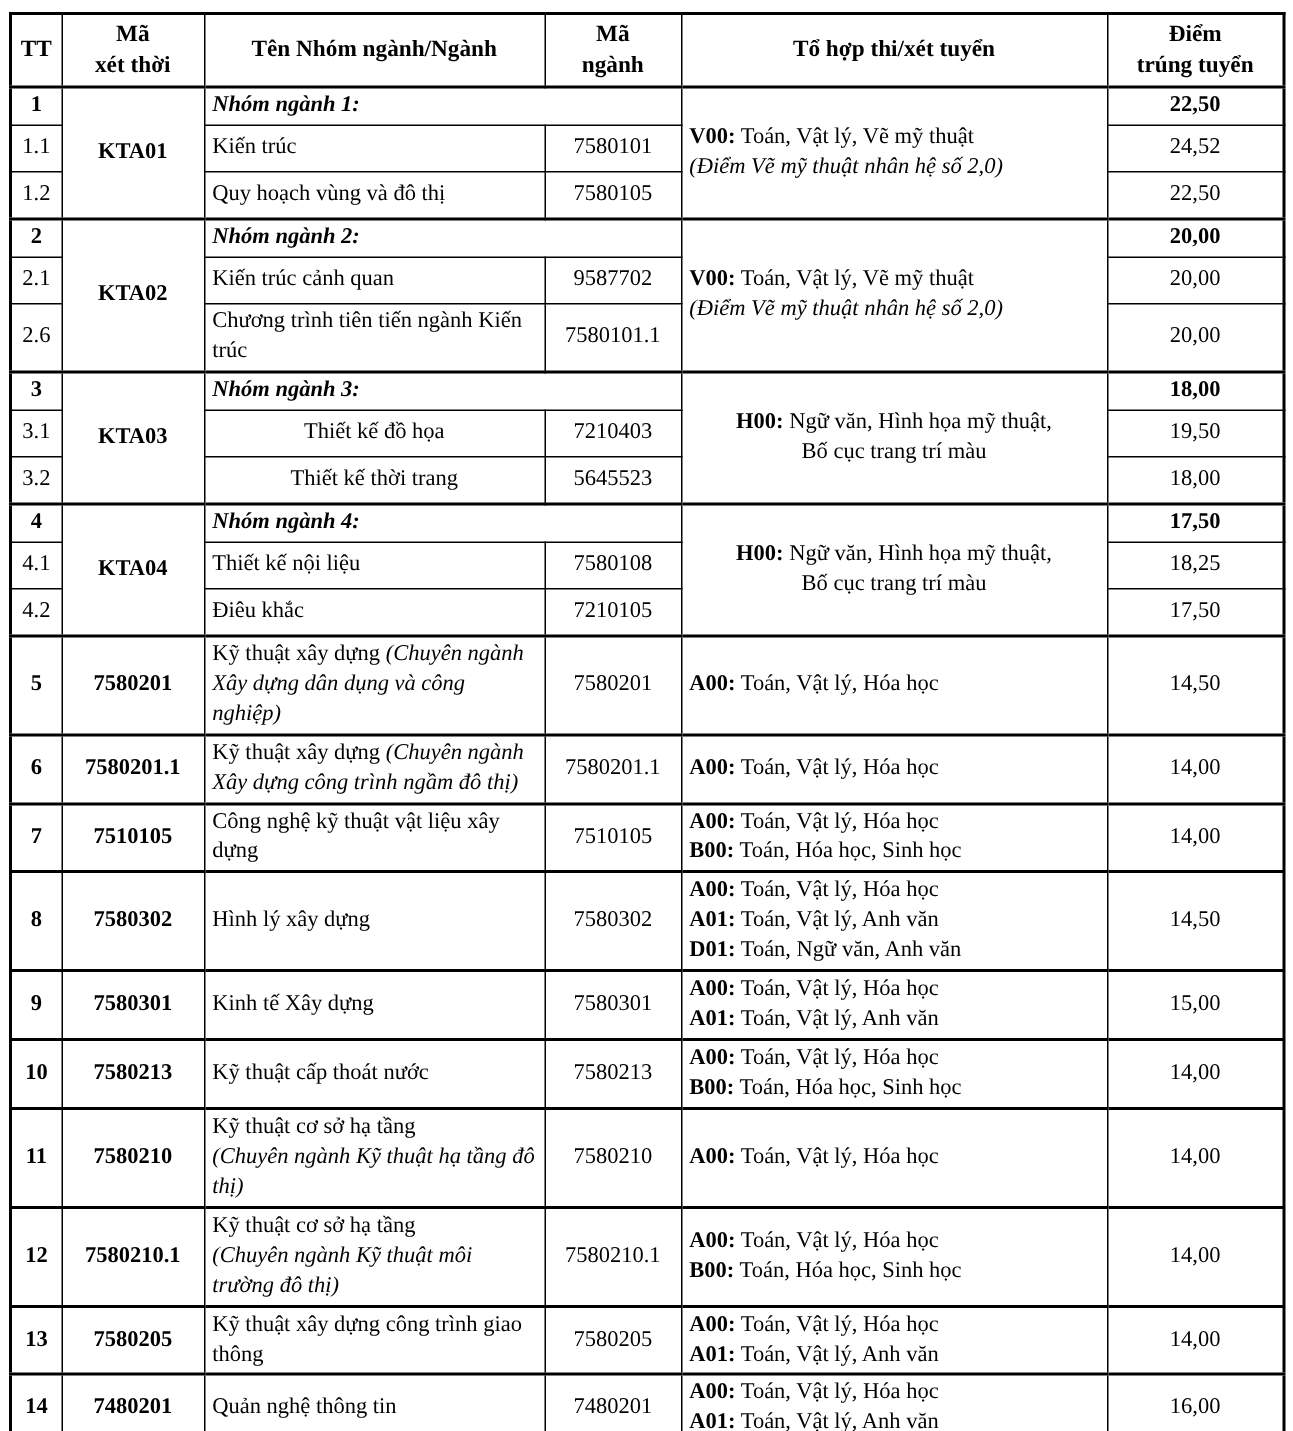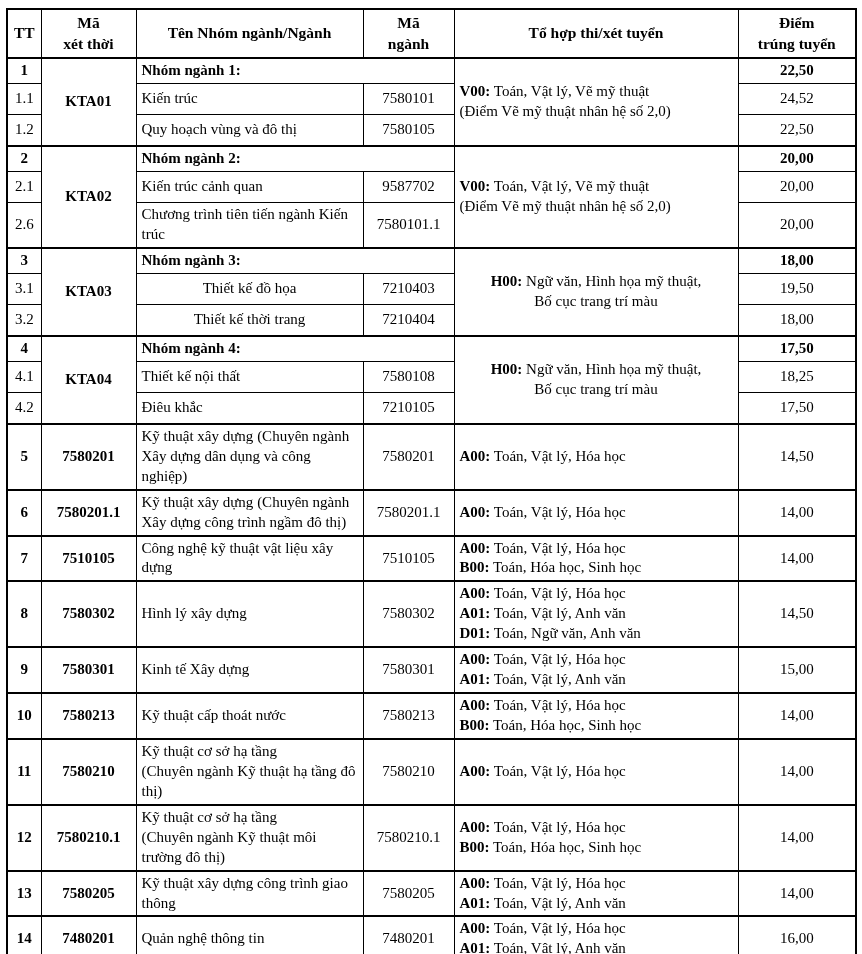--- a/index.html
+++ b/index.html
@@ -25,21 +25,21 @@
   }
   th{
     font-weight:700;
     text-align:center;
     padding:3px 2px;
     font-size:15.5px;
   }
   tr.g td{border-top-width:2px;}
   .ctr{text-align:center;}
   .b{font-weight:700;}
-  .i{}
+  .i{font-style:italic;}
   td.sub{height:26px;}
 </style>
 </head>
 <body>
 
 <div class="page">
   <table>
     <colgroup>
       <col style="width:34px">
         <col style="width:95px">
@@ -106,33 +106,33 @@
         </tr>
         <tr>
           <td class="ctr sub"><span>3.1</span></td>
           <td class="ctr"><span>Thiết kế đồ họa</span></td>
           <td class="ctr"><span>7210403</span></td>
           <td class="ctr"><span>19,50</span></td>
         </tr>
         <tr>
           <td class="ctr sub"><span>3.2</span></td>
           <td class="ctr"><span>Thiết kế thời trang</span></td>
-          <td class="ctr"><span>7210404</span></td>
+          <td class="ctr"><span>5645523</span></td>
           <td class="ctr"><span>18,00</span></td>
         </tr>
         <tr class="g">
           <td class="ctr b"><span>4</span></td>
           <td rowspan="3" class="ctr b"><span>KTA04</span></td>
           <td colspan="2"><span class="b i">Nhóm ngành 4:</span></td>
           <td rowspan="3" class="ctr"><span class="b">H00:</span><span> Ngữ văn, Hình họa mỹ thuật,</span><br><span>Bố cục trang trí màu</span></td>
           <td class="ctr b"><span>17,50</span></td>
         </tr>
         <tr>
           <td class="ctr sub"><span>4.1</span></td>
-          <td><span>Thiết kế nội thất</span></td>
+          <td><span>Thiết kế nội liệu</span></td>
           <td class="ctr"><span>7580108</span></td>
           <td class="ctr"><span>18,25</span></td>
         </tr>
         <tr>
           <td class="ctr sub"><span>4.2</span></td>
           <td><span>Điêu khắc</span></td>
           <td class="ctr"><span>7210105</span></td>
           <td class="ctr"><span>17,50</span></td>
         </tr>
         <tr class="g">

